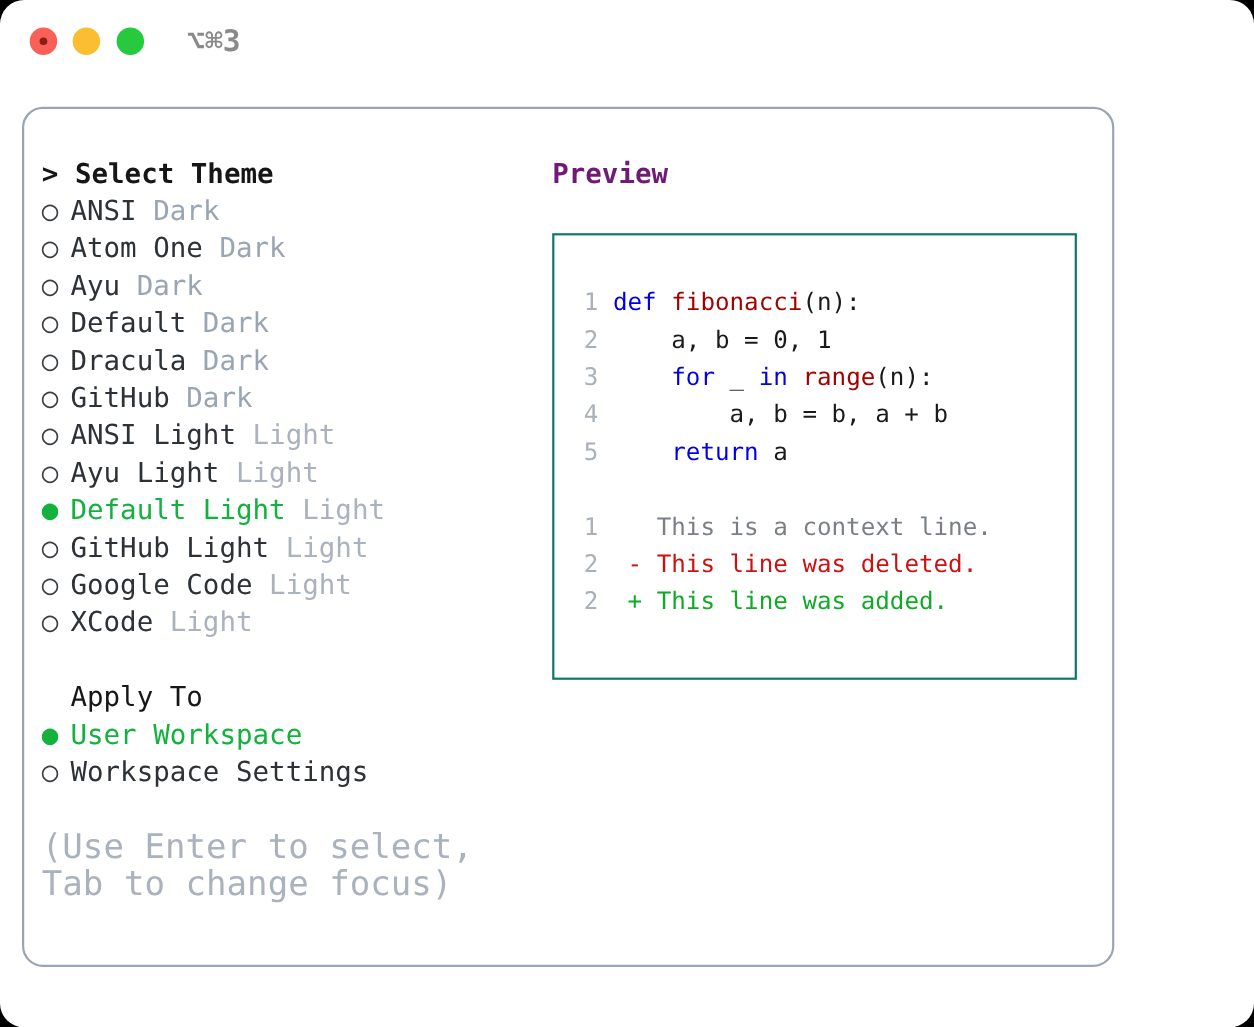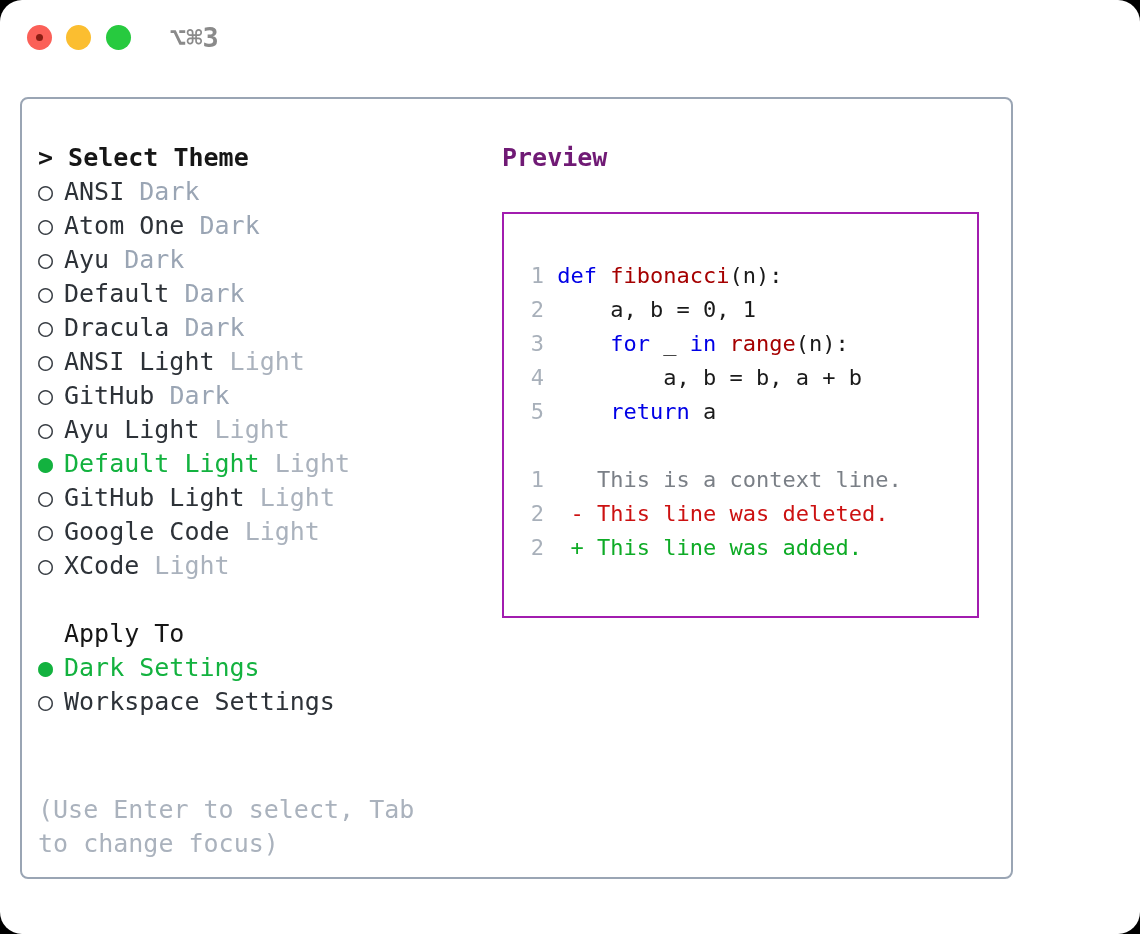--- a/index.html
+++ b/index.html
@@ -62,21 +62,21 @@
   }
 
   
   .panel {
     position: absolute;
     left: 20px;
     top: 97px;
     width: 993px;
     height: 782px;
     border: 2px solid #9aa5b4;
-    border-radius: 8px;
+    border-radius: 19px;
     box-sizing: border-box;
     background: #ffffff;
   }
 
   .columns {
     position: absolute;
     left: 0; top: 0;
     width: 100%;
     height: 100%;
   }
@@ -121,27 +121,26 @@
   .section-title {
     font-size: 25px;
     color: #161616;
     line-height: 34px;
     height: 34px;
     white-space: pre;
     padding-left: 26px;
   }
 
   .hint {
-    font-size: 25px;
+    font-size: 31px;
     line-height: 34px;
     color: #aab2bd;
     width: 410px;
     white-space: normal;
     word-break: normal;
-    margin-top: 40px;
   }
 
   
   .right-col {
     position: absolute;
     left: 480px;
     top: 42px;
     width: 500px;
   }
   .preview-header {
@@ -149,21 +148,21 @@
     font-weight: bold;
     color: #701a75;
     line-height: 34px;
     height: 34px;
     white-space: pre;
   }
   .preview-box {
     margin-top: 37px;
     width: 477px;
     height: 406px;
-    border: 2px solid #a21caf;
+    border: 2px solid #0f766e;
     box-sizing: border-box;
     background: #ffffff;
     position: relative;
   }
   .code-area {
     position: absolute;
     left: 16px;
     top: 45px;
     right: 4px;
   }
@@ -204,34 +203,34 @@
     <div class="columns">
 
       <div class="left-col">
         <div class="list-header">&gt; Select Theme</div>
         <div id="theme-rows">
             <div class="row"><span class="marker">○</span><span class="name">ANSI</span><span> </span><span class="cat dark-cat">Dark</span></div>
             <div class="row"><span class="marker">○</span><span class="name">Atom One</span><span> </span><span class="cat dark-cat">Dark</span></div>
             <div class="row"><span class="marker">○</span><span class="name">Ayu</span><span> </span><span class="cat dark-cat">Dark</span></div>
             <div class="row"><span class="marker">○</span><span class="name">Default</span><span> </span><span class="cat dark-cat">Dark</span></div>
             <div class="row"><span class="marker">○</span><span class="name">Dracula</span><span> </span><span class="cat dark-cat">Dark</span></div>
+            <div class="row"><span class="marker">○</span><span class="name">GitHub</span><span> </span><span class="cat dark-cat">Dark</span></div>
             <div class="row"><span class="marker">○</span><span class="name">ANSI Light</span><span> </span><span class="cat">Light</span></div>
-            <div class="row"><span class="marker">○</span><span class="name">GitHub</span><span> </span><span class="cat dark-cat">Dark</span></div>
             <div class="row"><span class="marker">○</span><span class="name">Ayu Light</span><span> </span><span class="cat">Light</span></div>
             <div class="row selected"><span class="marker">●</span><span class="name">Default Light</span><span> </span><span class="cat">Light</span></div>
             <div class="row"><span class="marker">○</span><span class="name">GitHub Light</span><span> </span><span class="cat">Light</span></div>
             <div class="row"><span class="marker">○</span><span class="name">Google Code</span><span> </span><span class="cat">Light</span></div>
             <div class="row"><span class="marker">○</span><span class="name">XCode</span><span> </span><span class="cat">Light</span></div>
           </div>
 
         <div class="section-gap"></div>
 
         <div class="section-title">Apply To</div>
         <div id="apply-rows">
-            <div class="row selected"><span class="marker">●</span><span class="name">Dark Settings</span></div>
+            <div class="row selected"><span class="marker">●</span><span class="name">User Workspace</span></div>
             <div class="row"><span class="marker">○</span><span class="name">Workspace Settings</span></div>
           </div>
 
         <div class="section-gap"></div>
 
         <div class="hint">(Use Enter to select, Tab to change focus)</div>
       </div>
 
       <div class="right-col">
         <div class="preview-header">Preview</div>

